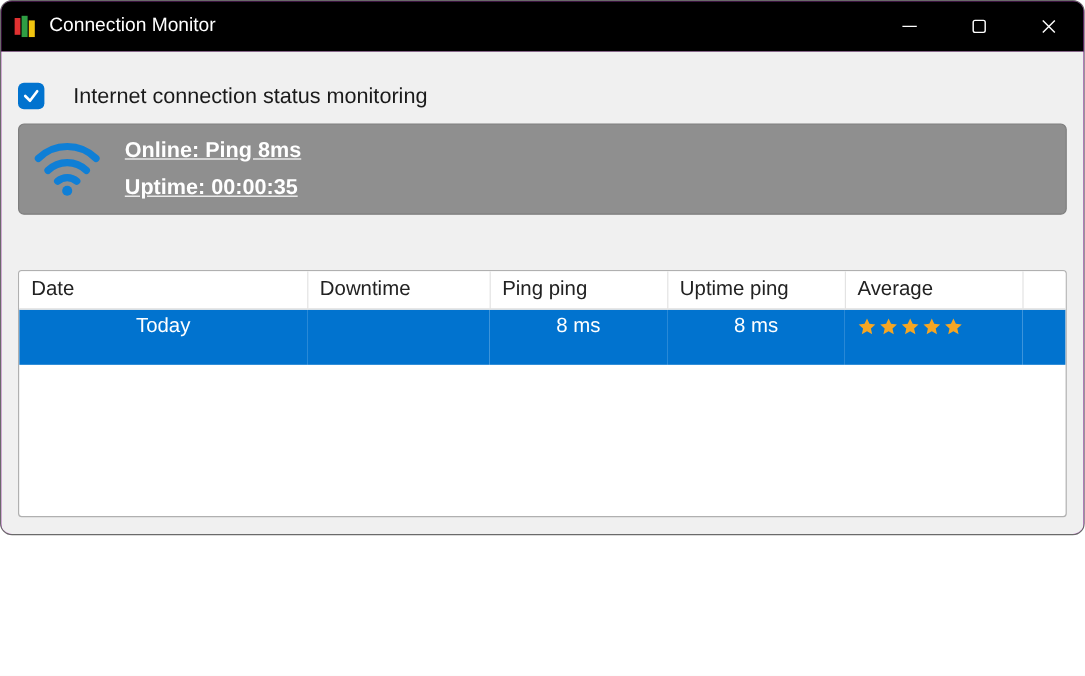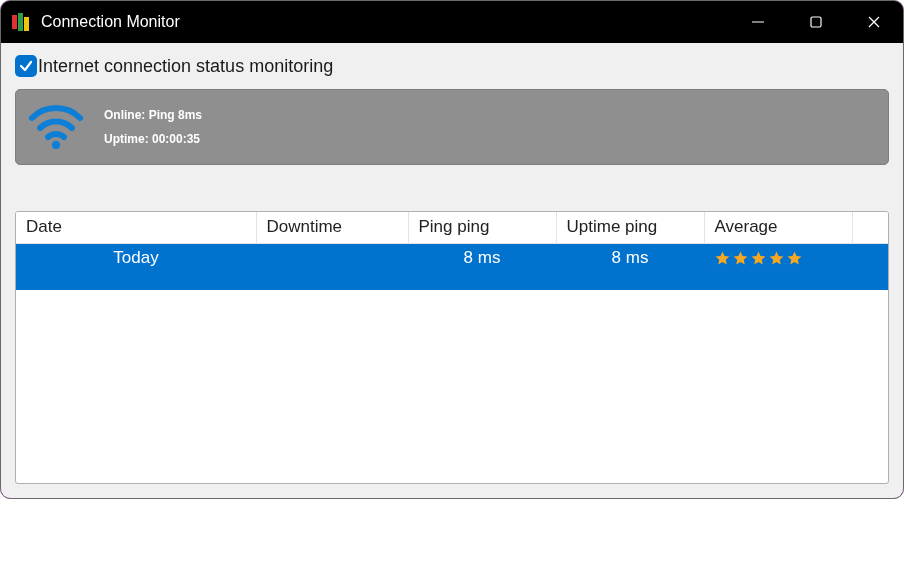--- a/index.html
+++ b/index.html
@@ -1,50 +1,50 @@
 <!DOCTYPE html>
 <html><head>
 <meta charset="utf-8">
 <style>
   * { box-sizing: border-box; }
   html, body { margin: 0; padding: 0; width: 904px; height: 563px; font-family: "Segoe UI", Arial, sans-serif; background: #ffffff; }
   .window {
-    width: 904px; height: 499px; background: #a21caf;
+    width: 904px; height: 446px; background: #a21caf;
     border: 1px solid #6a6a6a; border-radius: 10px; overflow: hidden;
     display: flex; flex-direction: column;
   }
   .titlebar {
     height: 42px; background: #000000; color: #ffffff;
     display: flex; align-items: center; padding-left: 10px;
     flex-shrink: 0;
   }
   .titlebar .app-icon { width: 20px; height: 20px; margin-right: 10px; display:flex; align-items:center; justify-content:center; }
   .titlebar .title { font-size: 16px; flex: 1; }
   .win-controls { display: flex; height: 100%; }
   .win-btn { width: 58px; height: 100%; display:flex; align-items:center; justify-content:center; color:#ffffff; }
   .win-btn svg { display:block; }
   .content {
     flex: 1; background: #f0f0f0; padding: 12px 14px 14px 14px;
     display: flex; flex-direction: column; gap: 10px;
   }
-  .check-row { display:flex; align-items:center; gap:1px; margin-top:0; margin-bottom:2px;}
+  .check-row { display:flex; align-items:center; gap:24px; margin-top:14px; margin-bottom:2px;}
   .checkbox {
     width:22px; height:22px; border-radius:5px; background:#0173cf;
     display:flex; align-items:center; justify-content:center; flex-shrink:0;
   }
   .checkbox svg { display:block; }
   .check-label { font-size:18px; color:#1a1a1a; }
   .status-panel {
     background:#8f8f8f; border:1px solid #7e7e7e; border-radius:5px;
     padding:10px 12px; display:flex; align-items:center; gap:20px;
     height:76px;
   }
   .wifi-icon { width:56px; height:50px; display:flex; align-items:center; justify-content:center; flex-shrink:0; }
   .status-text { display:flex; flex-direction:column; gap:10px; }
-  .status-line { color:#ffffff; font-size:12px; font-weight:600; }
+  .status-line { color:#ffffff; font-size:18px; font-weight:600;text-decoration:underline; }
   .table-wrap {
     flex:1; background:#ffffff; border:1px solid #b0b0b0; border-radius:3px;
     overflow:hidden; display:flex; flex-direction:column;margin-top:36px;
   }
   table { width:100%; border-collapse:collapse; table-layout:fixed; }
   thead th {
     text-align:left; font-weight:400; font-size:17px; color:#222;
     padding:5px 10px 6px 10px; border-right:1px solid #e3e3e3; border-bottom:1px solid #e3e3e3;
     background:#ffffff;
   }

